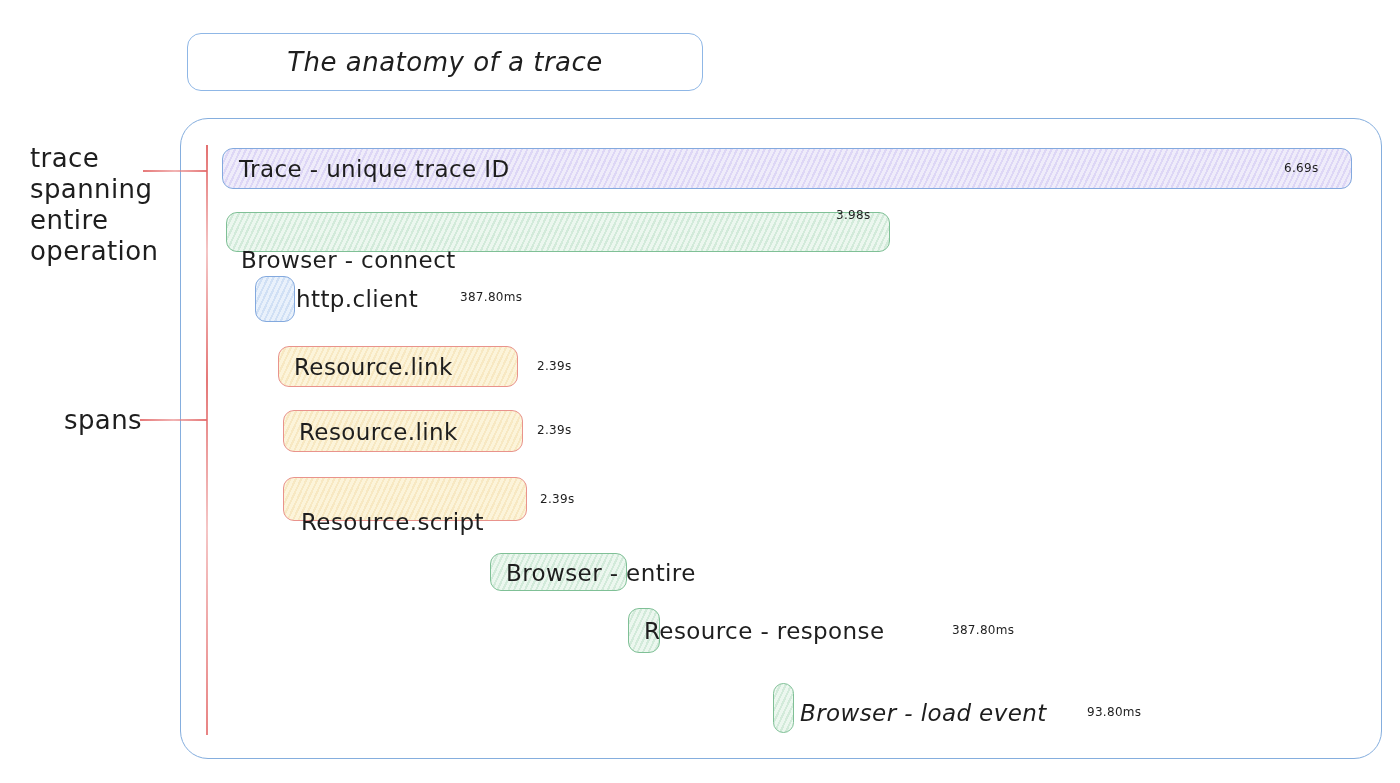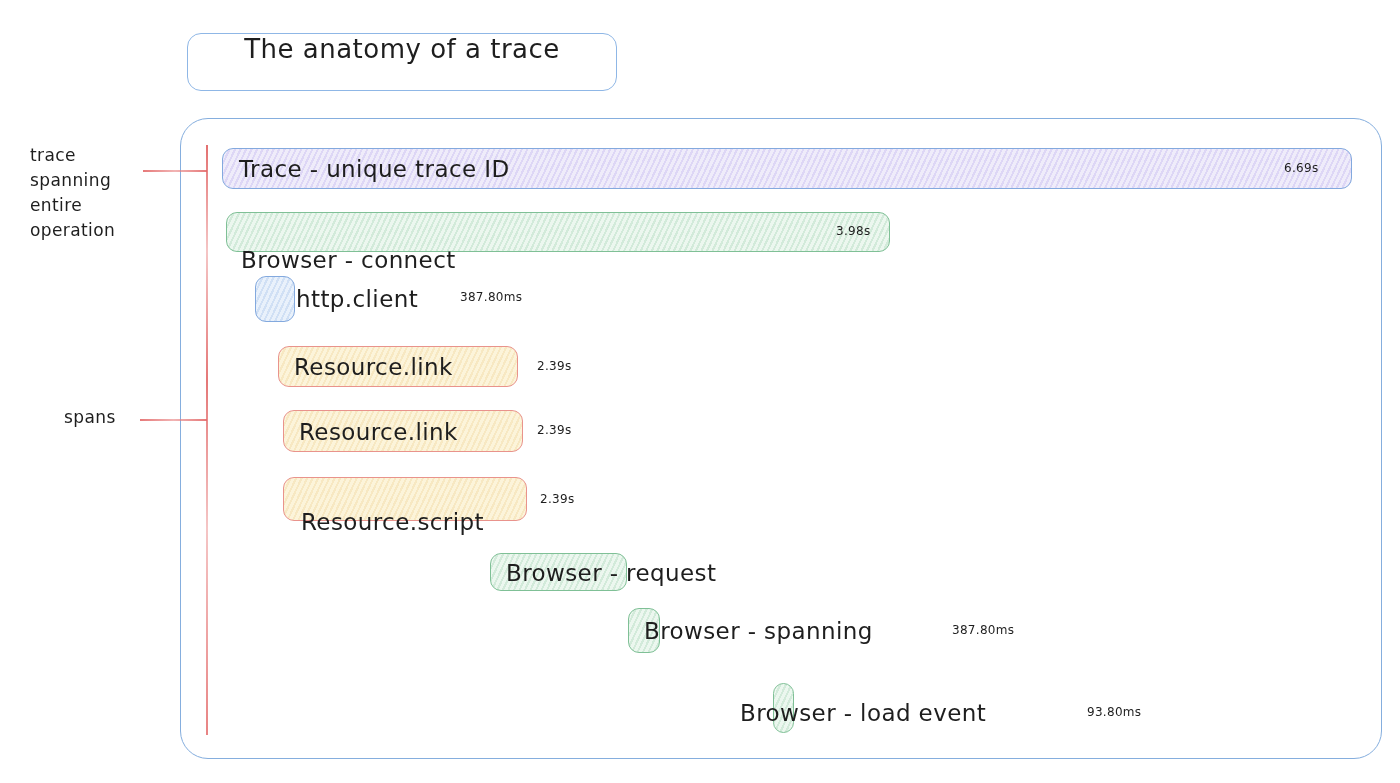--- a/index.html
+++ b/index.html
@@ -8,37 +8,38 @@
     background: #ffffff;
     font-family: "DejaVu Sans", "Liberation Sans", sans-serif;
     color: #1e1e1e;
     overflow: hidden;
     position: relative;
   }
   .abs { position: absolute; }
 
   
   .title-box {
-    left: 187px; top: 33px; width: 430px; height: 58px;
+    left: 187px; top: 33px; width: 516px; height: 58px;
     border: 1.6px solid #8fb7e6; border-radius: 14px;
-    display: flex; align-items: flex-start; justify-content: center;
+    display: flex; align-items: center; justify-content: center;
     box-sizing: border-box;
+    font-style: italic;
   }
   .title-text { font-size: 26px; letter-spacing: .5px; }
 
   
   .trace-container {
     left: 180px; top: 118px; width: 1202px; height: 641px;
     border: 1.6px solid #85aede; border-radius: 28px;
     box-sizing: border-box;
   }
 
   
   .annot {
-    font-size: 17px; line-height: 25px; letter-spacing: .4px;
+    font-size: 26px; line-height: 31px; letter-spacing: .4px;
     white-space: pre-line;
   }
   .annot-line {
     height: 2px;
     background: linear-gradient(to right, rgba(226,98,98,.85), rgba(232,130,130,.6), rgba(226,98,98,.85));
   }
   .red-vline {
     left: 206px; top: 145px; width: 2px; height: 590px;
     background: linear-gradient(to bottom,
       rgba(224,96,96,.9) 0%, rgba(236,150,150,.55) 18%,
@@ -99,40 +100,40 @@
 <div class="abs annot-line" style="left:140px; top:419px; width:67px;"></div>
 
 <div class="abs red-vline"></div>
 
 <div class="abs span-box fill-violet" style="left:222px; top:148px; width:1130px; height:41px;"></div>
 <span class="abs span-label" style="left:239px; top:156px;">Trace - unique trace ID</span>
 <span class="abs dur" style="left:1284px; top:161px;">6.69s</span>
 
 <div class="abs span-box fill-green" style="left:226px; top:212px; width:664px; height:40px;"></div>
 <span class="abs span-label" style="left:241px; top:219px;margin-top:28px;">Browser - connect</span>
-<span class="abs dur" style="left:836px; top:224px;">3.98s</span>
+<span class="abs dur" style="left:836px; top:208px;">3.98s</span>
 
 <div class="abs span-box fill-blue" style="left:255px; top:276px; width:40px; height:46px;"></div>
 <span class="abs span-label" style="left:264px; top:286px;margin-left:32px;">http.client</span>
 <span class="abs dur" style="left:460px; top:290px;">387.80ms</span>
 
 <div class="abs span-box fill-yellow" style="left:278px; top:346px; width:240px; height:41px;"></div>
 <span class="abs span-label" style="left:294px; top:354px;">Resource.link</span>
 <span class="abs dur" style="left:537px; top:359px;">2.39s</span>
 
 <div class="abs span-box fill-yellow" style="left:283px; top:410px; width:240px; height:42px;"></div>
 <span class="abs span-label" style="left:299px; top:419px;">Resource.link</span>
 <span class="abs dur" style="left:537px; top:423px;">2.39s</span>
 
 <div class="abs span-box fill-yellow" style="left:283px; top:477px; width:244px; height:44px;"></div>
 <span class="abs span-label" style="left:301px; top:501px;margin-top:8px;">Resource.script</span>
 <span class="abs dur" style="left:540px; top:492px;">2.39s</span>
 
 <div class="abs span-box fill-green" style="left:490px; top:553px; width:137px; height:38px;"></div>
-<span class="abs span-label" style="left:506px; top:560px;">Browser - request</span>
+<span class="abs span-label" style="left:506px; top:560px;">Browser - entire</span>
 
 <div class="abs span-box fill-green" style="left:628px; top:608px; width:32px; height:45px;"></div>
-<span class="abs span-label" style="left:644px; top:618px;">Browser - spanning</span>
+<span class="abs span-label" style="left:644px; top:618px;">Resource - response</span>
 <span class="abs dur" style="left:952px; top:623px;">387.80ms</span>
 
 <div class="abs span-box fill-green" style="left:773px; top:683px; width:21px; height:50px;"></div>
-<span class="abs span-label" style="left:740px; top:700px;">Browser - load event</span>
+<span class="abs span-label" style="left:800px; top:700px;font-style:italic;">Browser - load event</span>
 <span class="abs dur" style="left:1087px; top:705px;">93.80ms</span>
 
 </body></html>

